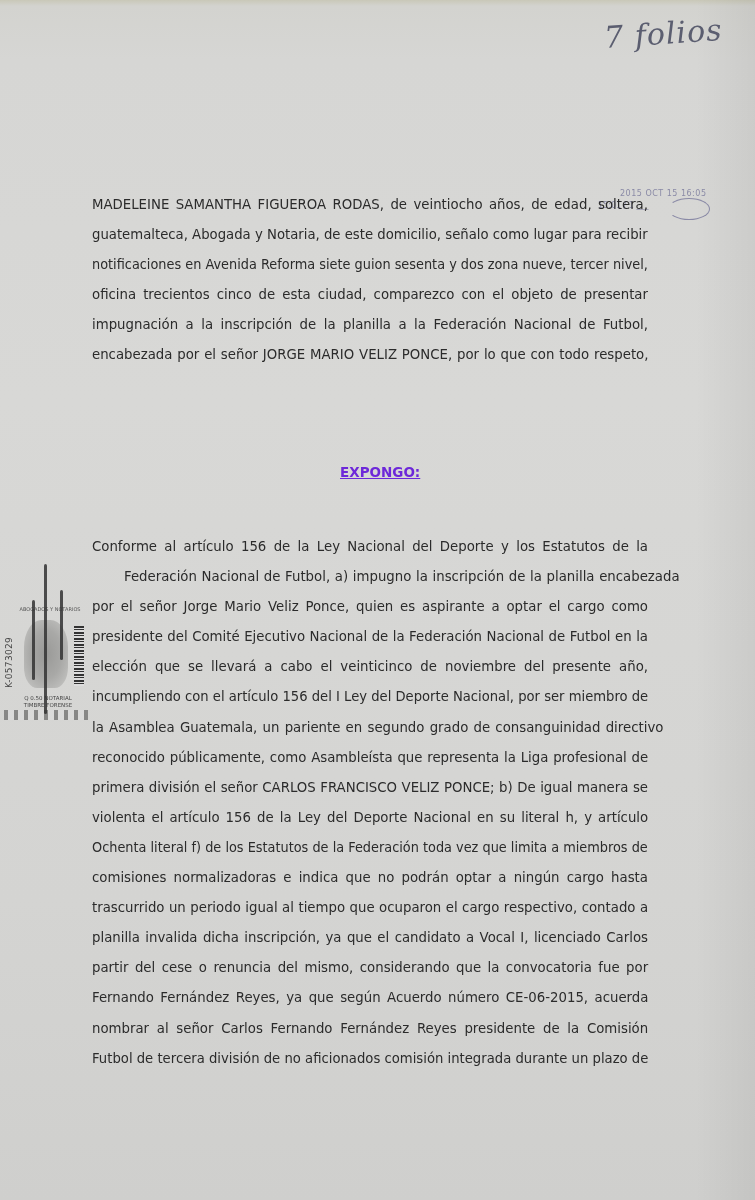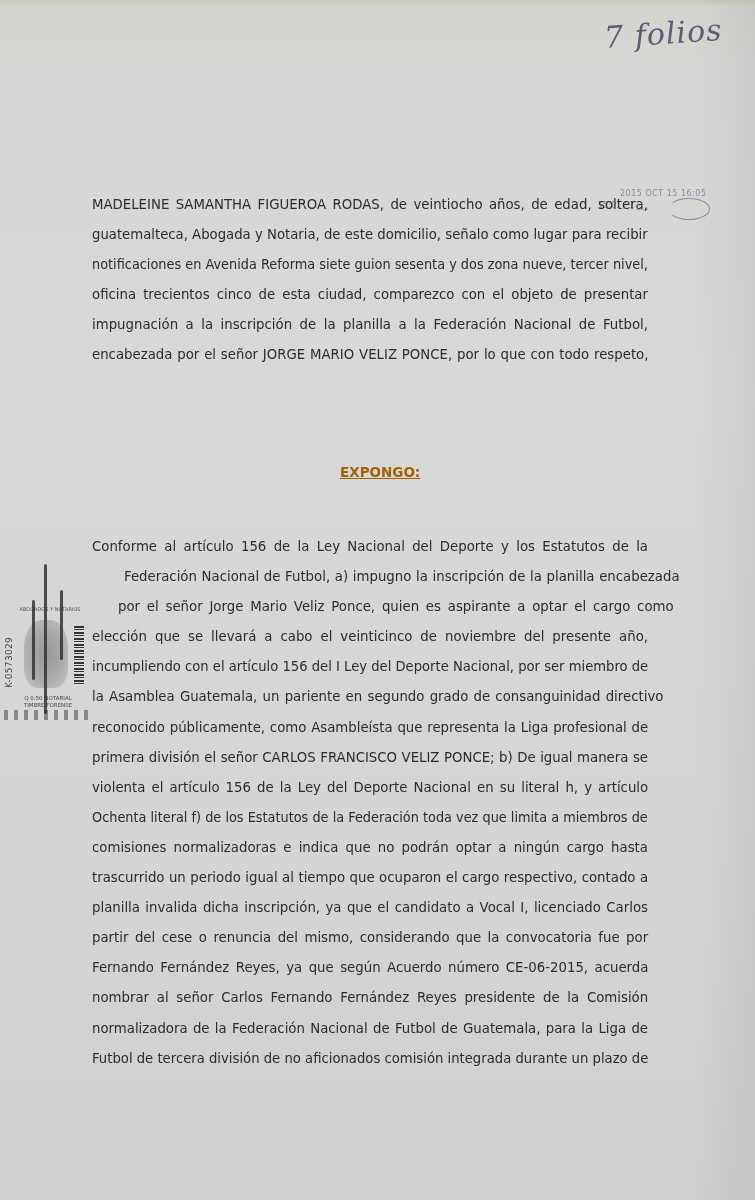--- a/index.html
+++ b/index.html
@@ -34,21 +34,21 @@
   .body-text {
     position: absolute; left: 92px; width: 556px;
     font-size: 13.3px; line-height: 30.1px; text-align: justify;
     text-align-last: justify;
   }
   .body-text .line { display: block; white-space: nowrap; text-align: justify; text-align-last: justify; }
   .p1 { top: 190px; }
   .heading {
     position: absolute; left: 340px; top: 464px;
     font-size: 13.5px; font-weight: bold; text-decoration: underline;
-    color: #a16207;
+    color: #6d28d9;
   }
   .p2 { top: 532px; }
   .fiscal-stamp {
     position: absolute; left: 4px; top: 560px; width: 84px; height: 170px;
   }
   .fiscal-stamp .serial {
     position: absolute; left: 0px; top: 60px; font-size: 9px; color: #444;
     transform: rotate(-90deg); transform-origin: left top; top: 128px;
     letter-spacing: 0.3px;
   }
@@ -115,29 +115,29 @@
   </div>
   <div class="perforation"></div>
   <div class="signature sig-a"></div>
   <div class="signature sig-b"></div>
   <div class="signature sig-c"></div>
 </div>
 
 <div class="body-text p2">
   <span class="line" style="display: block; word-spacing: 3.07px;">Conforme al artículo 156  de la Ley  Nacional del Deporte y los Estatutos de la</span>
   <span class="line" style="display: block; word-spacing: 0.45px; margin-left: 32px;">Federación Nacional de Futbol,  a) impugno la inscripción de la planilla encabezada</span>
-  <span class="line" style="display: block; word-spacing: 2.57px; margin-left: 26px;">por el señor Jorge Mario Veliz Ponce, quien es aspirante a optar el cargo como</span>
+  <span class="line" style="display: block; word-spacing: 2.57px;">por el señor Jorge Mario Veliz Ponce, quien es aspirante a optar el cargo como</span>
+  <span class="line" style="display: block; word-spacing: 0.25px;">presidente del Comité Ejecutivo Nacional de la Federación Nacional de Futbol en la</span>
   <span class="line" style="display: block; word-spacing: 3.75px;">elección que se llevará a cabo el veinticinco de noviembre del presente año,</span>
   <span class="line" style="display: block; transform-origin: left center; transform: scaleX(0.989);">incumpliendo con el artículo 156 del I Ley del Deporte Nacional, por ser miembro de</span>
   <span class="line" style="display: block; word-spacing: 1px;">la Asamblea Guatemala, un pariente en segundo grado de consanguinidad directivo</span>
   <span class="line" style="display: block; word-spacing: 0.56px;">reconocido públicamente, como Asambleísta que representa la Liga profesional de</span>
   <span class="line" style="display: block; word-spacing: 0.25px;">primera división el señor CARLOS FRANCISCO VELIZ PONCE; b) De igual manera se</span>
   <span class="line" style="display: block; word-spacing: 1.87px;">violenta el artículo 156 de la Ley del Deporte Nacional en su literal h, y artículo</span>
   <span class="line" style="display: block; transform-origin: left center; transform: scaleX(0.969);">Ochenta literal f) de los Estatutos de la Federación toda vez que limita a miembros de</span>
   <span class="line" style="display: block; word-spacing: 2.91px;">comisiones normalizadoras e indica que no podrán optar a ningún cargo hasta</span>
   <span class="line" style="display: block; word-spacing: 0.25px;">trascurrido un periodo igual al tiempo que ocuparon el cargo respectivo, contado a</span>
   <span class="line" style="display: block; word-spacing: 1.17px;">planilla invalida dicha inscripción, ya que el candidato a Vocal I, licenciado Carlos</span>
   <span class="line" style="display: block; word-spacing: 2.25px;">partir del cese o renuncia del mismo, considerando que la convocatoria fue por</span>
   <span class="line" style="display: block; word-spacing: 2.22px;">Fernando Fernández Reyes, ya que según Acuerdo número CE-06-2015, acuerda</span>
   <span class="line" style="display: block; word-spacing: 3.5px;">nombrar al señor Carlos Fernando Fernández Reyes presidente de la Comisión</span>
-  <span class="line" style="display: block; word-spacing: 1.08px;">normalizadora de la Federación Nacional de Futbol de Guatemala,  para la Liga de</span>
   <span class="line" style="display: block; transform-origin: left center; transform: scaleX(0.993);">Futbol de tercera división de no aficionados comisión integrada durante un plazo de</span>
 </div>
 
 </body></html>

